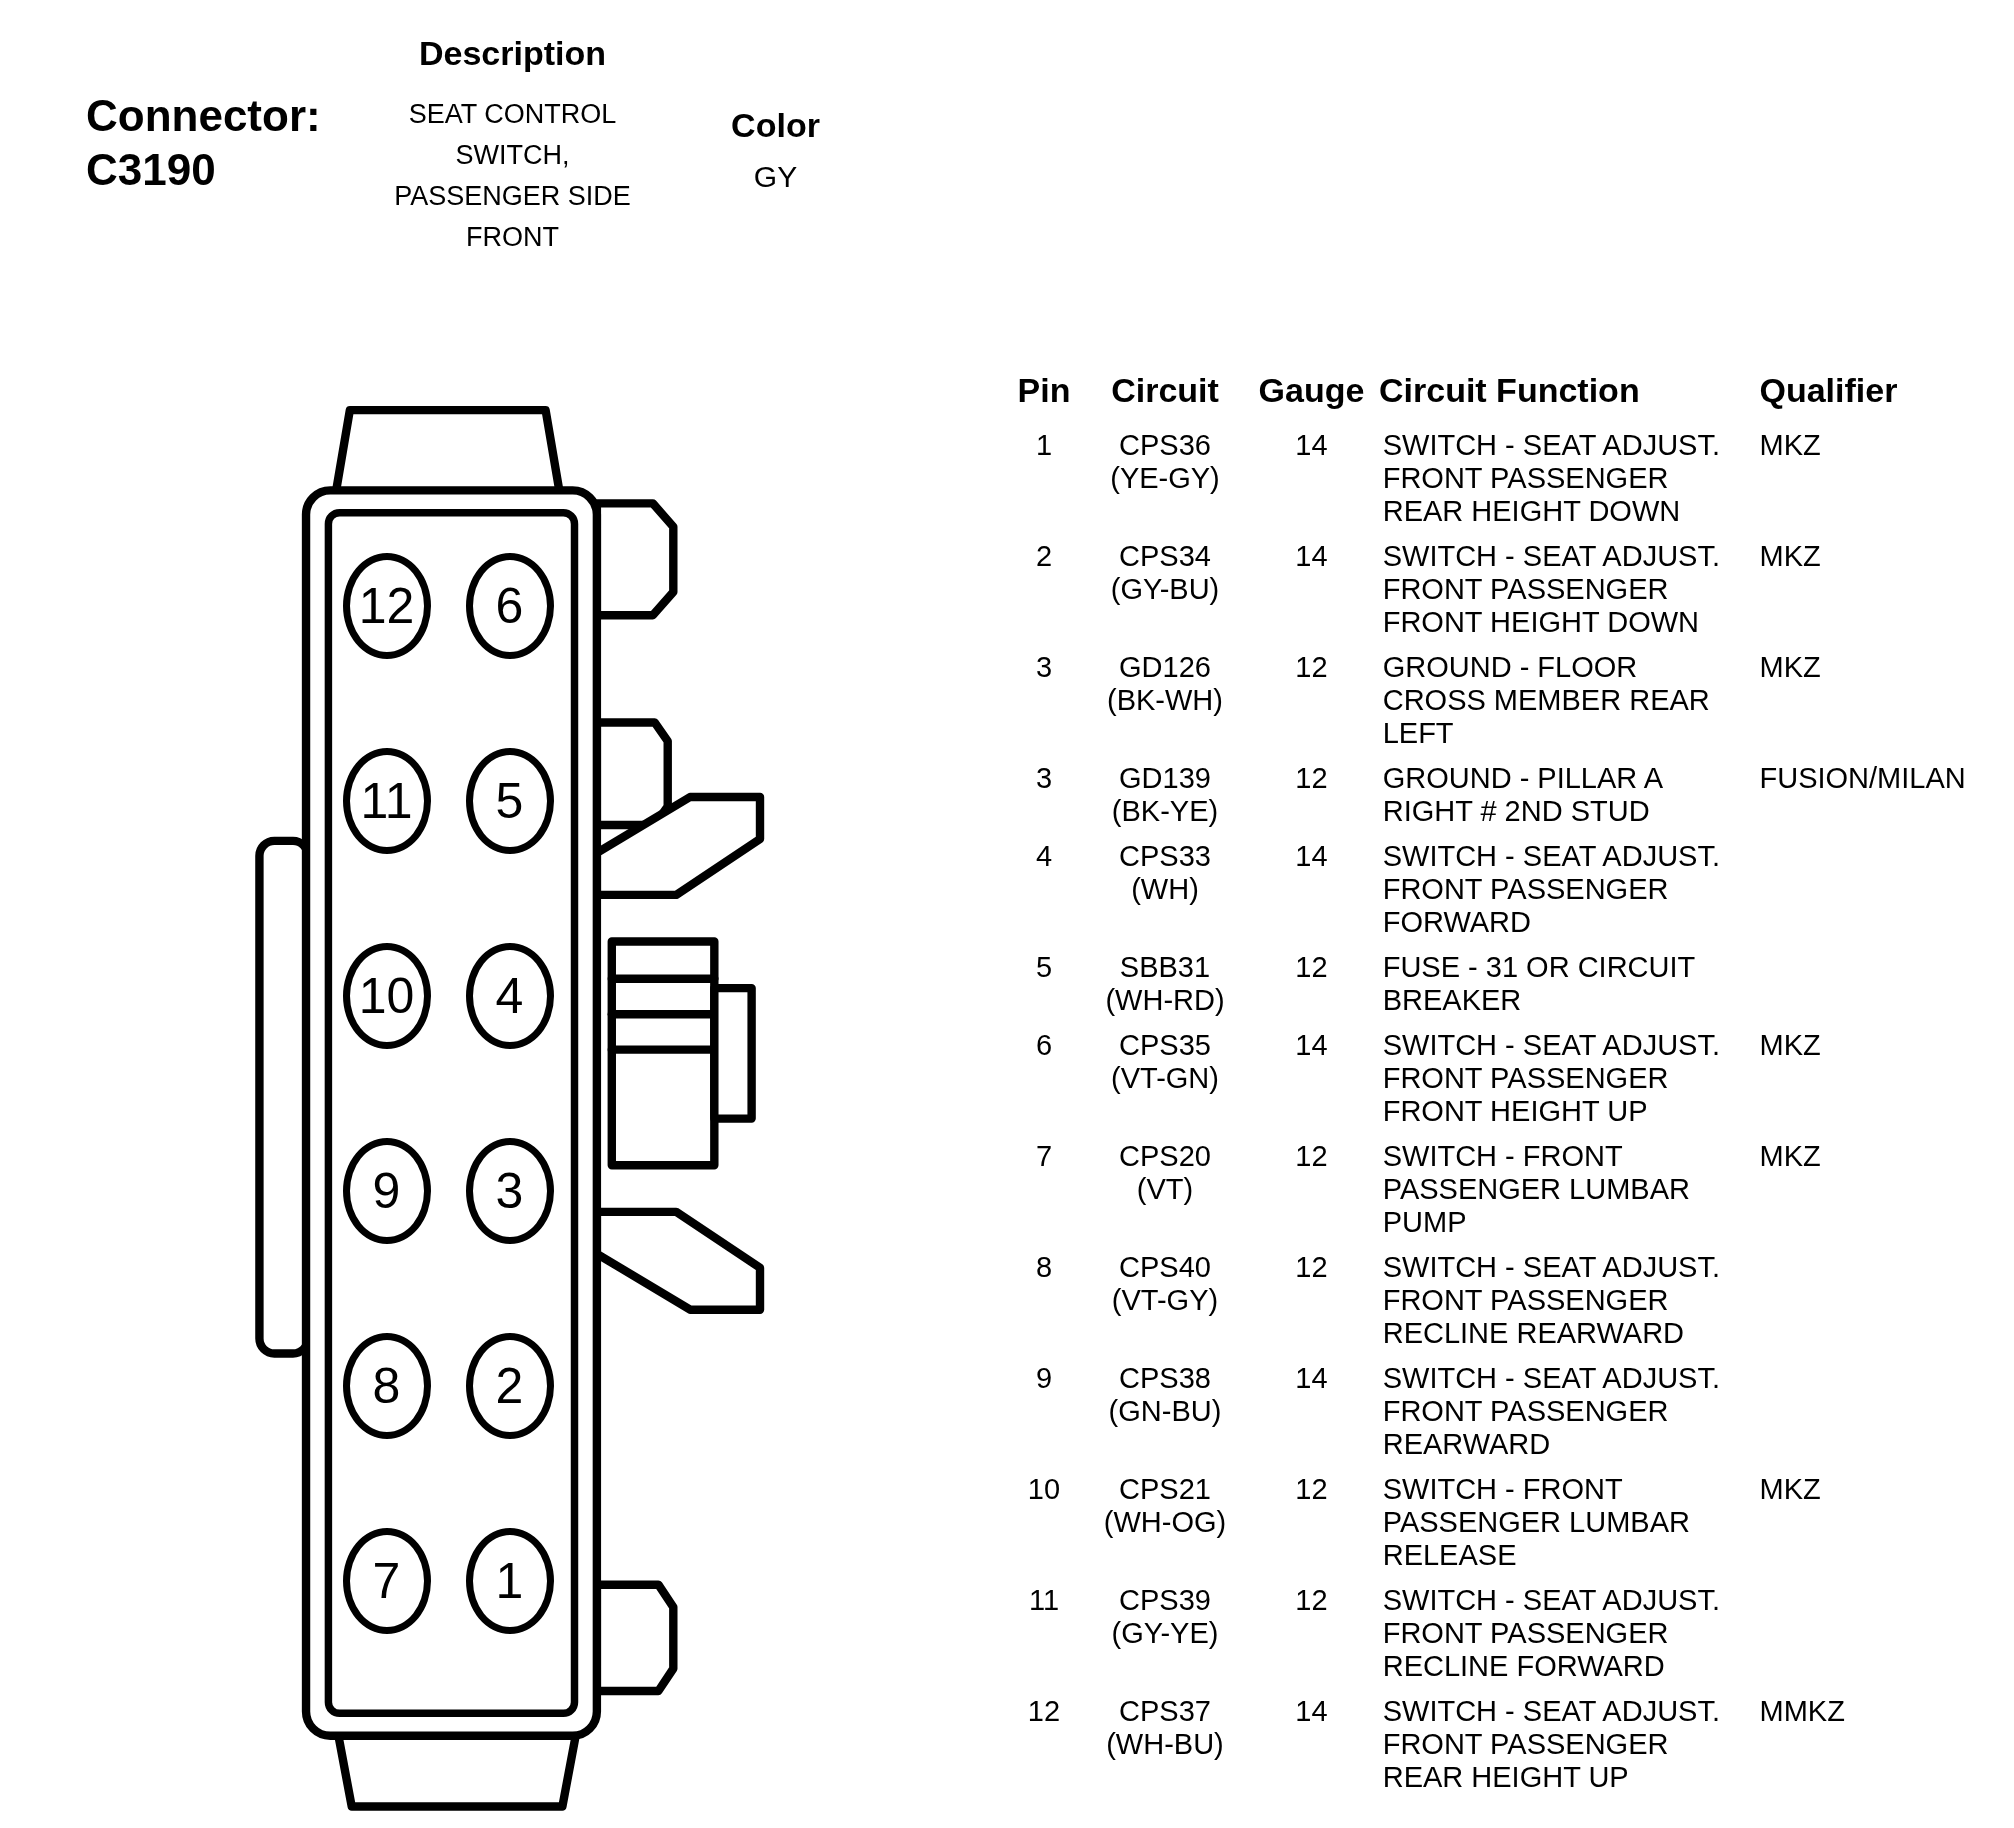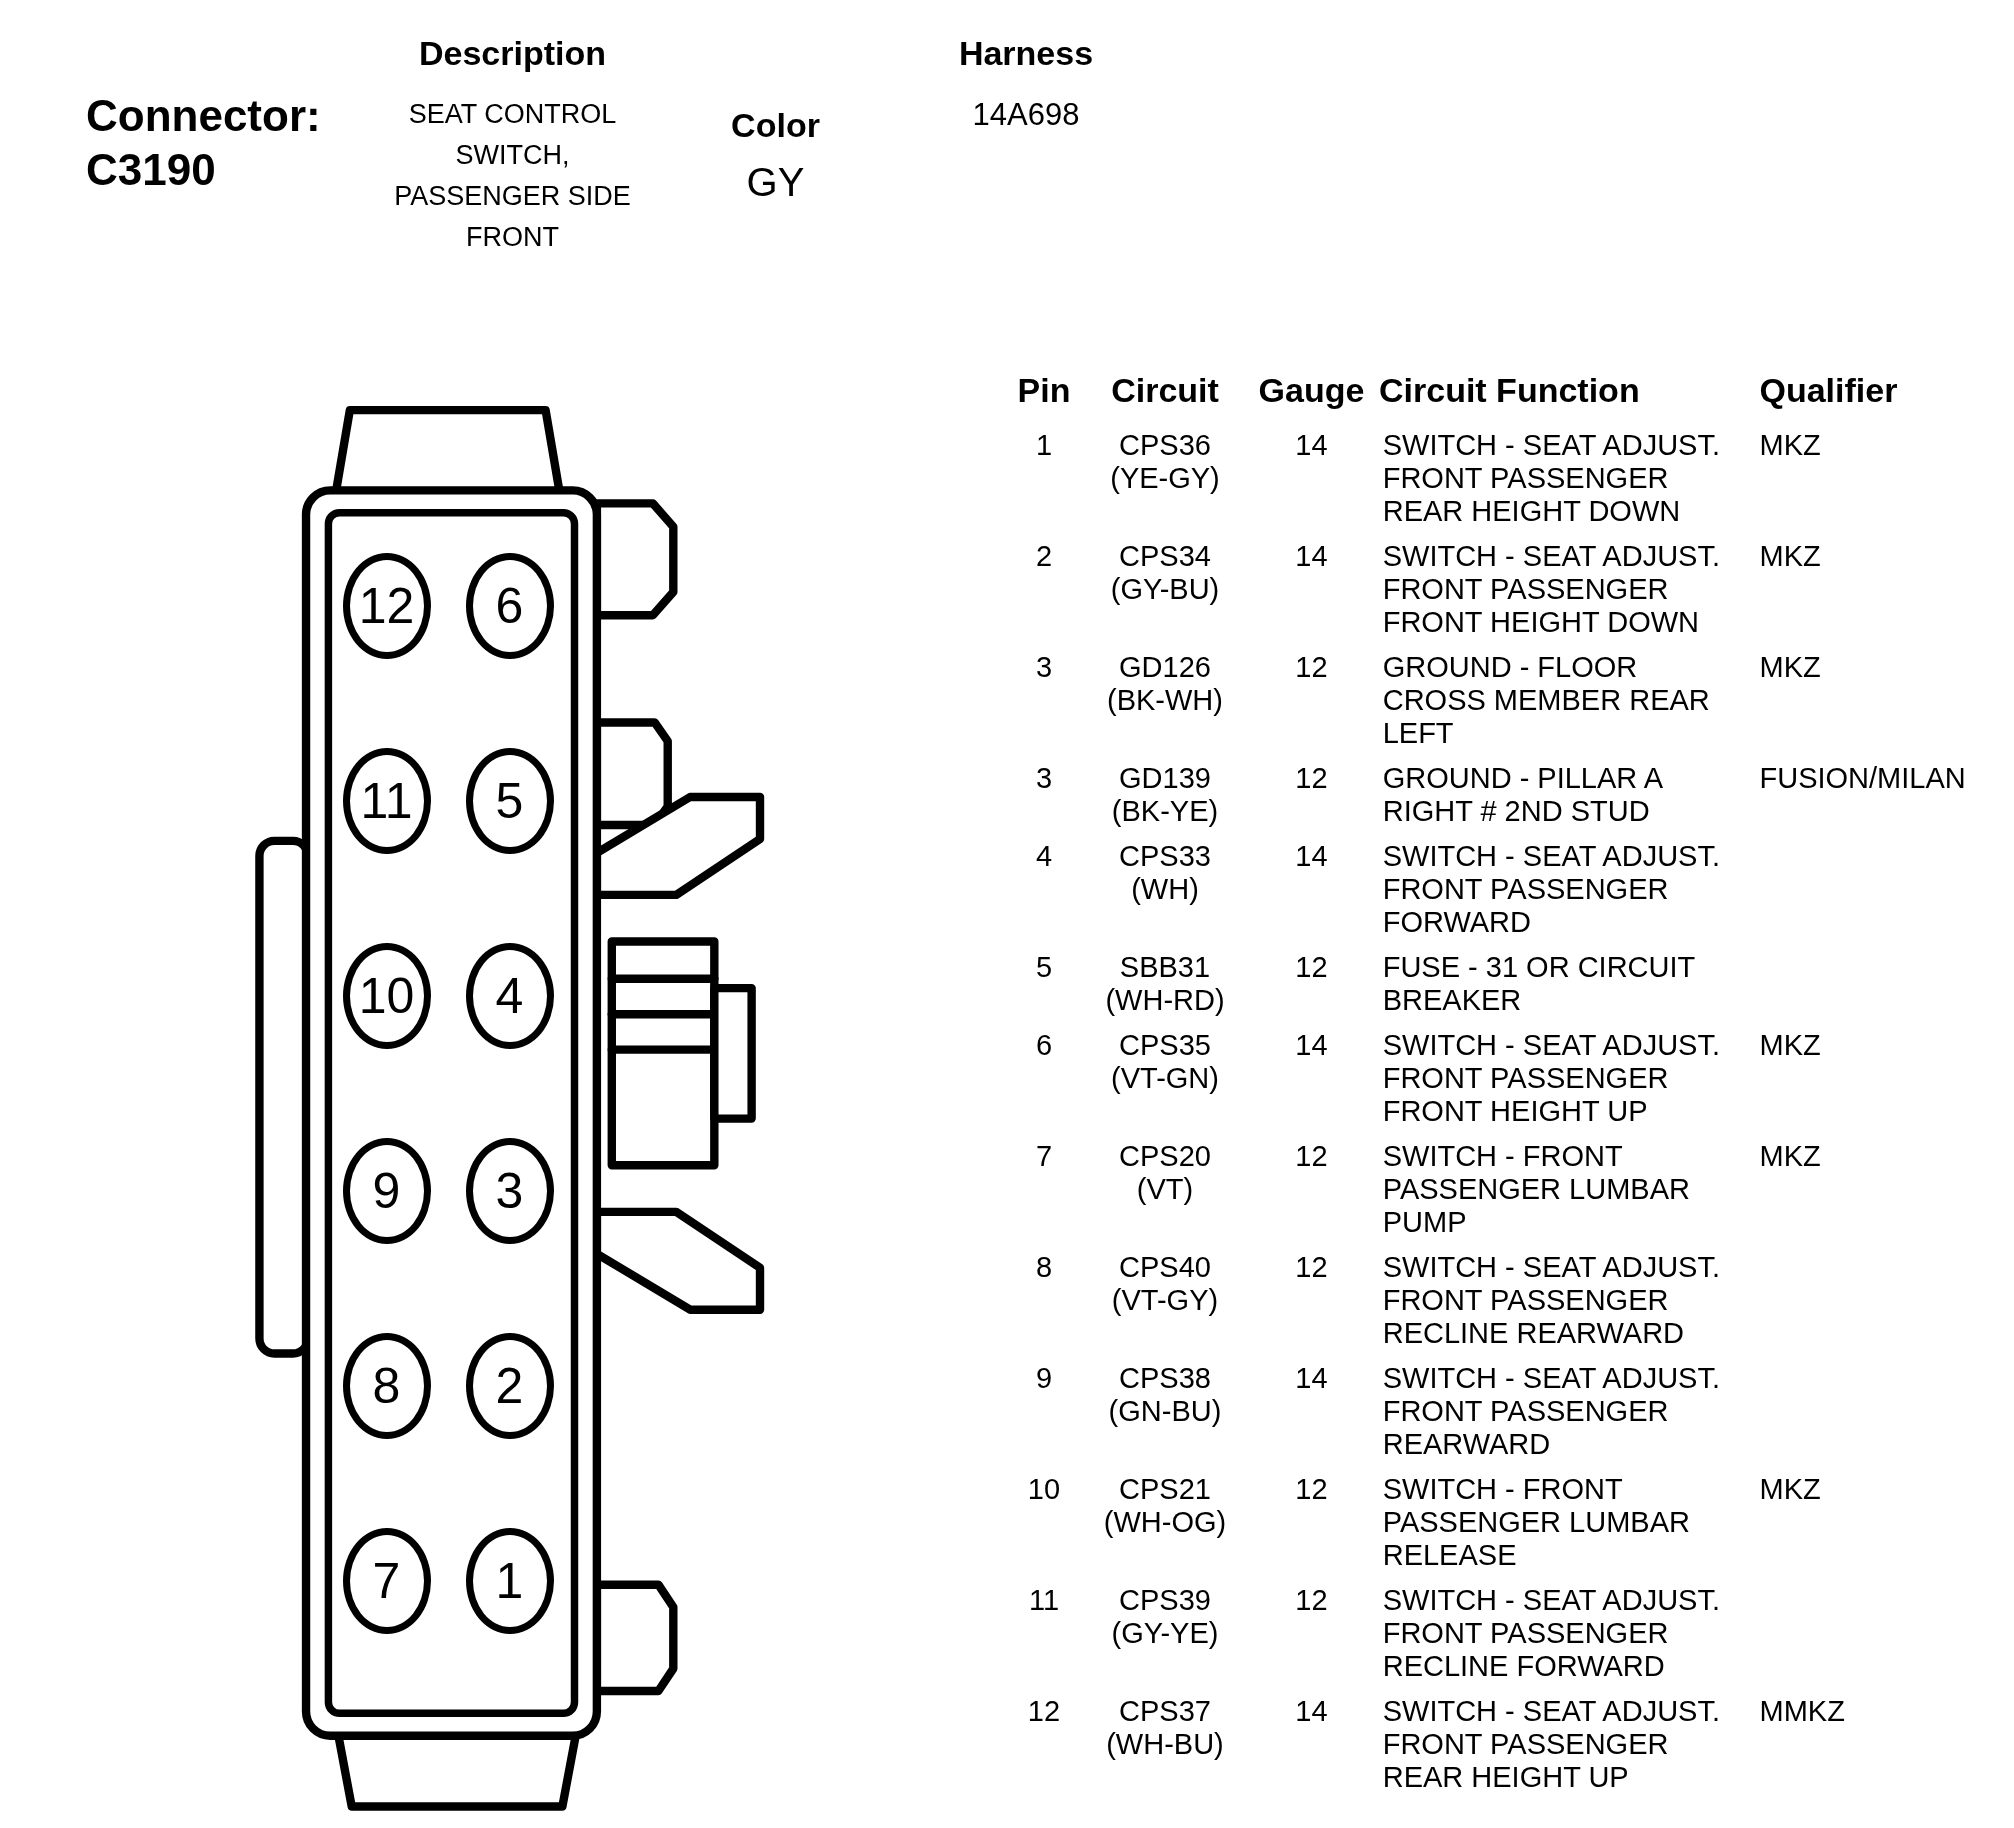--- a/index.html
+++ b/index.html
@@ -12,21 +12,21 @@
   .abs { position:absolute; }
 
   
   .connector-label { left:38px; top:89px; font-size:44px; font-weight:bold; line-height:1.22;margin-left:48px; }
   .hdr-block { text-align:center; }
   .hdr-label { font-weight:bold; font-size:34px; }
   .hdr-value { font-size:31px; margin-top:24px; }
   .desc-block  { left:298px;  top:34px;  width:429px; }
   .desc-text   { font-size:27px; line-height:41px; margin-top:20.5px; white-space:pre-line; }
   .color-block { left:701px;  top:106px; width:149px;text-align:center; }
-  .color-value { font-size:40px; margin-top:15px; }
+  .color-value { font-size:30px; margin-top:15px; }
   .harness-block  { left:914px;  top:34px; width:224px; }
   .basepart-block { left:1285px; top:34px; width:244px; }
   .pigtail-block  { left:1639px; top:34px; width:376px; }
 
   
   .drawing-svg { left:0; top:0; width:2015px; height:1828px; pointer-events:none; }
   .pin-grid {
     left:325px; top:508px;
     display:grid; grid-template-columns:123px 123px; grid-auto-rows:195px;
   }
@@ -68,24 +68,20 @@
 SWITCH,
 PASSENGER SIDE
 FRONT</div>
   </div>
 
   <div class="abs hdr-block color-block">
     <div class="hdr-label">Color</div>
     <div class="color-value">GY</div>
   </div>
 
-  <div class="abs hdr-block harness-block">
-    <div class="hdr-label">Harness</div>
-    <div class="hdr-value">14A698</div>
-  </div>
 
 
 
   <svg class="abs drawing-svg" viewBox="0 0 2161 1961" xmlns="http://www.w3.org/2000/svg">
     <g stroke="#000" stroke-width="9" fill="#fff" stroke-linejoin="round" stroke-linecap="round">
 
       <path d="M 375 440 L 585 440 L 600 528 L 360 528 Z"></path>
 
       <path d="M 362 1858 L 618 1858 L 603 1938 L 377 1938 Z"></path>
 

